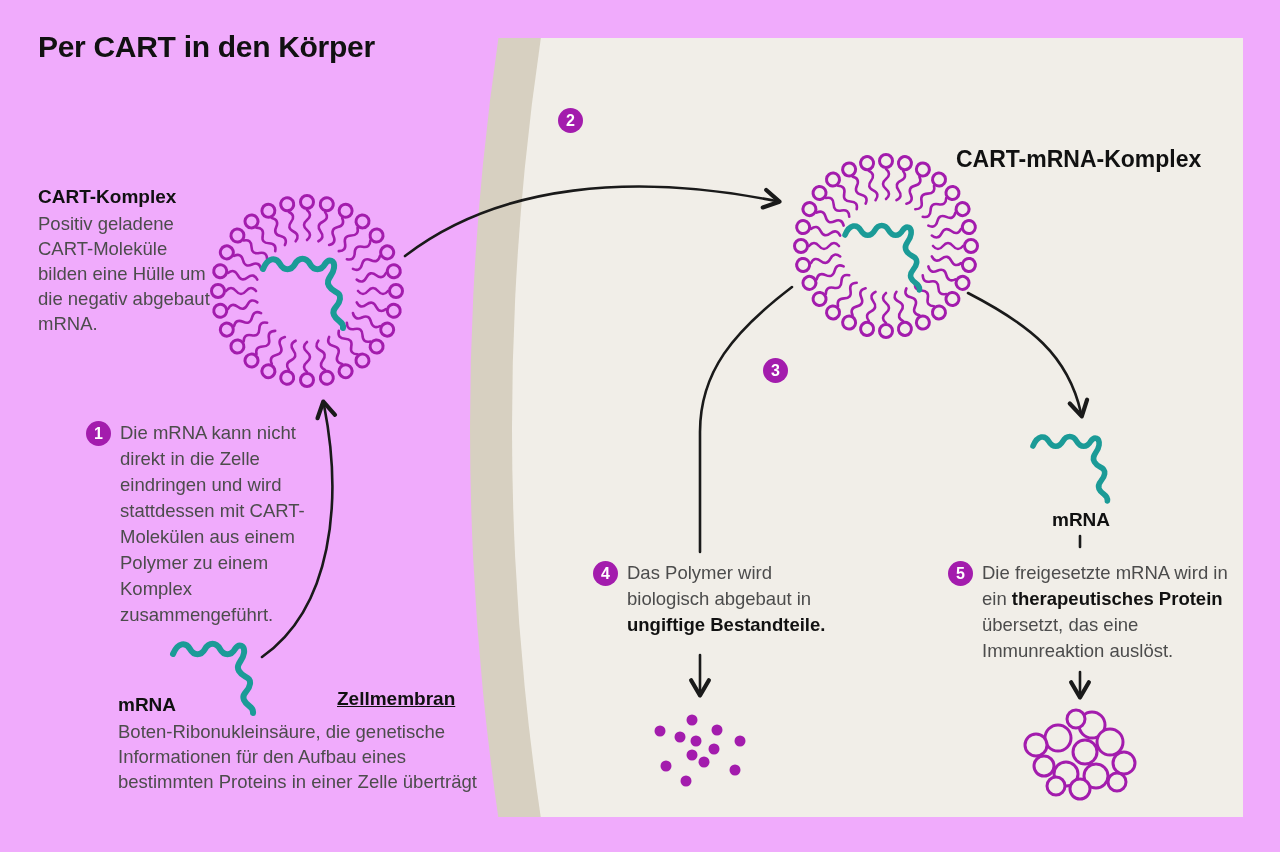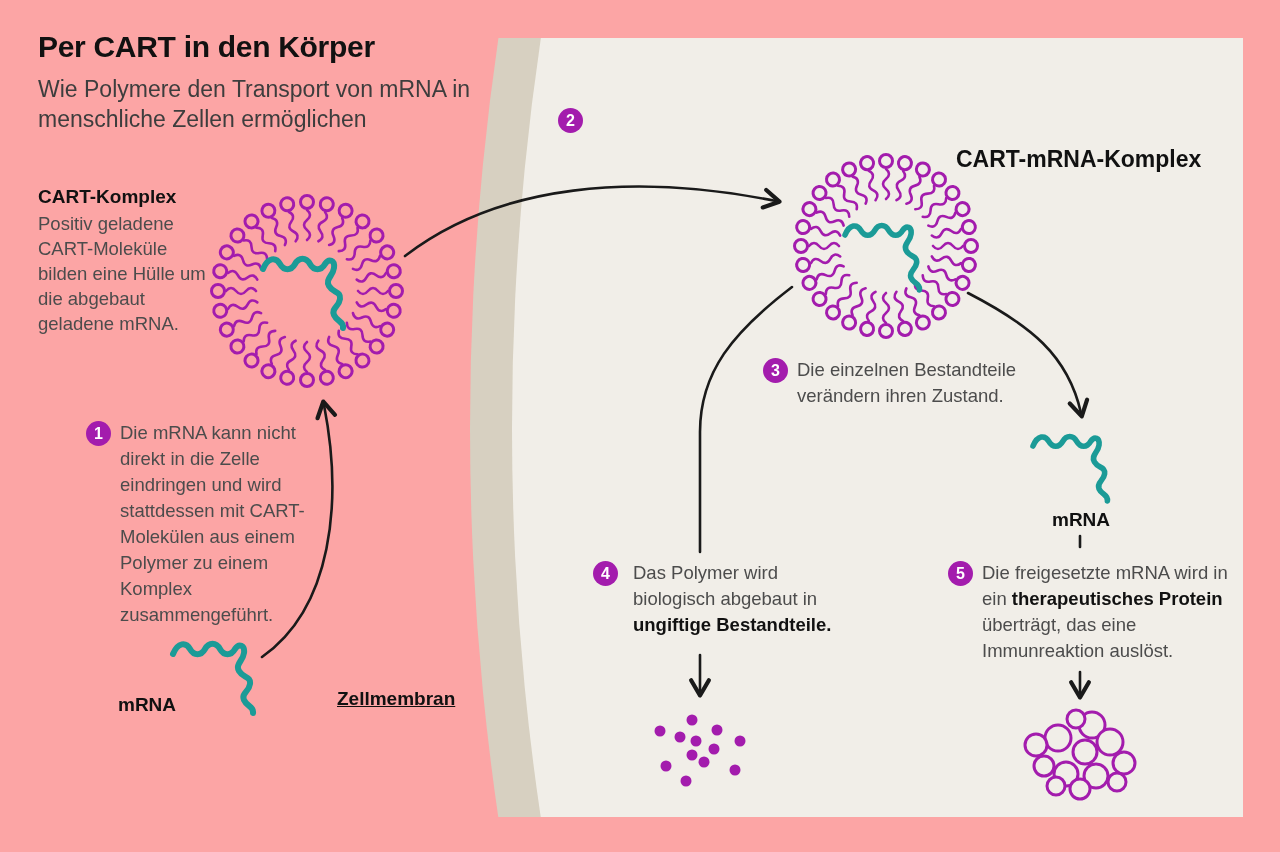--- a/index.html
+++ b/index.html
@@ -1,18 +1,18 @@
 <!DOCTYPE html>
 <html><head>
 <meta charset="utf-8">
 <style>
   html,body{margin:0;padding:0;background:#ffffff;}
   .canvas{
     position:relative;width:1280px;height:852px;overflow:hidden;
-    background:#fca5a5;
+    background:#f0abfc;
     font-family:"Liberation Sans","DejaVu Sans",sans-serif;
     color:#1a1a1a;
   }
   svg.artlayer{position:absolute;left:0;top:0;pointer-events:none;}
   .txt{position:absolute;}
   .title{
     left:38px;top:30px;width:470px;
     font-size:30px;font-weight:bold;letter-spacing:-0.3px;color:#111;
   }
   .subtitle{
@@ -38,21 +38,21 @@
     margin:0;font-size:18.5px;line-height:26px;color:#4c4c4c;
   }
   .step-text b{color:#111;}
   .step-1{left:86px;top:420px;width:240px;}
   .step-1 .step-text{width:205px;}
   .step-2{left:558px;top:107px;width:280px;}
   .step-2 .step-text{width:238px;}
   .step-3{left:763px;top:357px;width:310px;}
   .step-3 .step-text{width:268px;}
   .step-4{left:593px;top:560px;width:280px;}
-  .step-4 .step-text{width:232px;margin-left:6px;}
+  .step-4 .step-text{width:232px;}
   .step-5{left:948px;top:560px;width:310px;}
   .step-5 .step-text{width:272px;}
 </style>
 </head>
 <body>
 
 <div class="canvas">
 
   <svg class="artlayer" width="1280" height="852" viewBox="0 0 1280 852">
     <defs>
@@ -342,52 +342,51 @@
         <circle cx="1085" cy="752" r="12" fill="#F1EEE8" stroke="#A31CAD" stroke-width="3"></circle>
         <circle cx="1066" cy="774" r="12" fill="#F1EEE8" stroke="#A31CAD" stroke-width="3"></circle>
         <circle cx="1096" cy="776" r="12" fill="#F1EEE8" stroke="#A31CAD" stroke-width="3"></circle>
         <circle cx="1117" cy="782" r="9" fill="#F1EEE8" stroke="#A31CAD" stroke-width="3"></circle>
         <circle cx="1056" cy="786" r="9" fill="#F1EEE8" stroke="#A31CAD" stroke-width="3"></circle>
         <circle cx="1080" cy="789" r="10" fill="#F1EEE8" stroke="#A31CAD" stroke-width="3"></circle>
       </g>
   </svg>
 
   <div class="txt title">Per CART in den Körper</div>
-  <div class="txt subtitle">Wie Polymere den Transport von mRNA in menschliche Zellen ermöglichen</div>
 
   <div class="txt miniblock blk-cart">
     <span class="head">CART-Komplex</span>
-    <span class="body">Positiv geladene CART-Moleküle bilden eine Hülle um die abgebaut geladene mRNA.</span>
+    <span class="body">Positiv geladene CART-Moleküle bilden eine Hülle um die negativ abgebaut mRNA.</span>
   </div>
 
   <div class="txt miniblock blk-mrna-left">
     <span class="head">mRNA</span>
+    <span class="body">Boten-Ribonukleinsäure, die genetische Informationen für den Aufbau eines bestimmten Proteins in einer Zelle überträgt</span>
   </div>
 
   <div class="txt lbl-bold lbl-zellmembran">Zellmembran</div>
   <div class="txt lbl-bold lbl-cartmrna">CART-mRNA-Komplex</div>
   <div class="txt lbl-bold lbl-mrna-right">mRNA</div>
 
   <div class="step step-1">
     <span class="badge">1</span>
     <p class="step-text"><span>Die mRNA kann nicht direkt in die Zelle eindringen und wird stattdessen mit CART-Molekülen aus einem Polymer zu einem Komplex zusammengeführt.</span><b></b><span></span></p>
   </div>
 
   <div class="step step-2">
     <span class="badge">2</span>
   </div>
 
   <div class="step step-3">
     <span class="badge">3</span>
-    <p class="step-text"><span>Die einzelnen Bestandteile verändern ihren Zustand.</span><b></b><span></span></p>
   </div>
 
   <div class="step step-4">
     <span class="badge">4</span>
     <p class="step-text"><span>Das Polymer wird biologisch abgebaut in </span><b>ungiftige Bestandteile.</b><span></span></p>
   </div>
 
   <div class="step step-5">
     <span class="badge">5</span>
-    <p class="step-text"><span>Die freigesetzte mRNA wird in ein </span><b>therapeutisches Protein</b><span> überträgt, das eine Immunreaktion auslöst.</span></p>
+    <p class="step-text"><span>Die freigesetzte mRNA wird in ein </span><b>therapeutisches Protein</b><span> übersetzt, das eine Immunreaktion auslöst.</span></p>
   </div>
 
 </div>
 
 </body></html>

